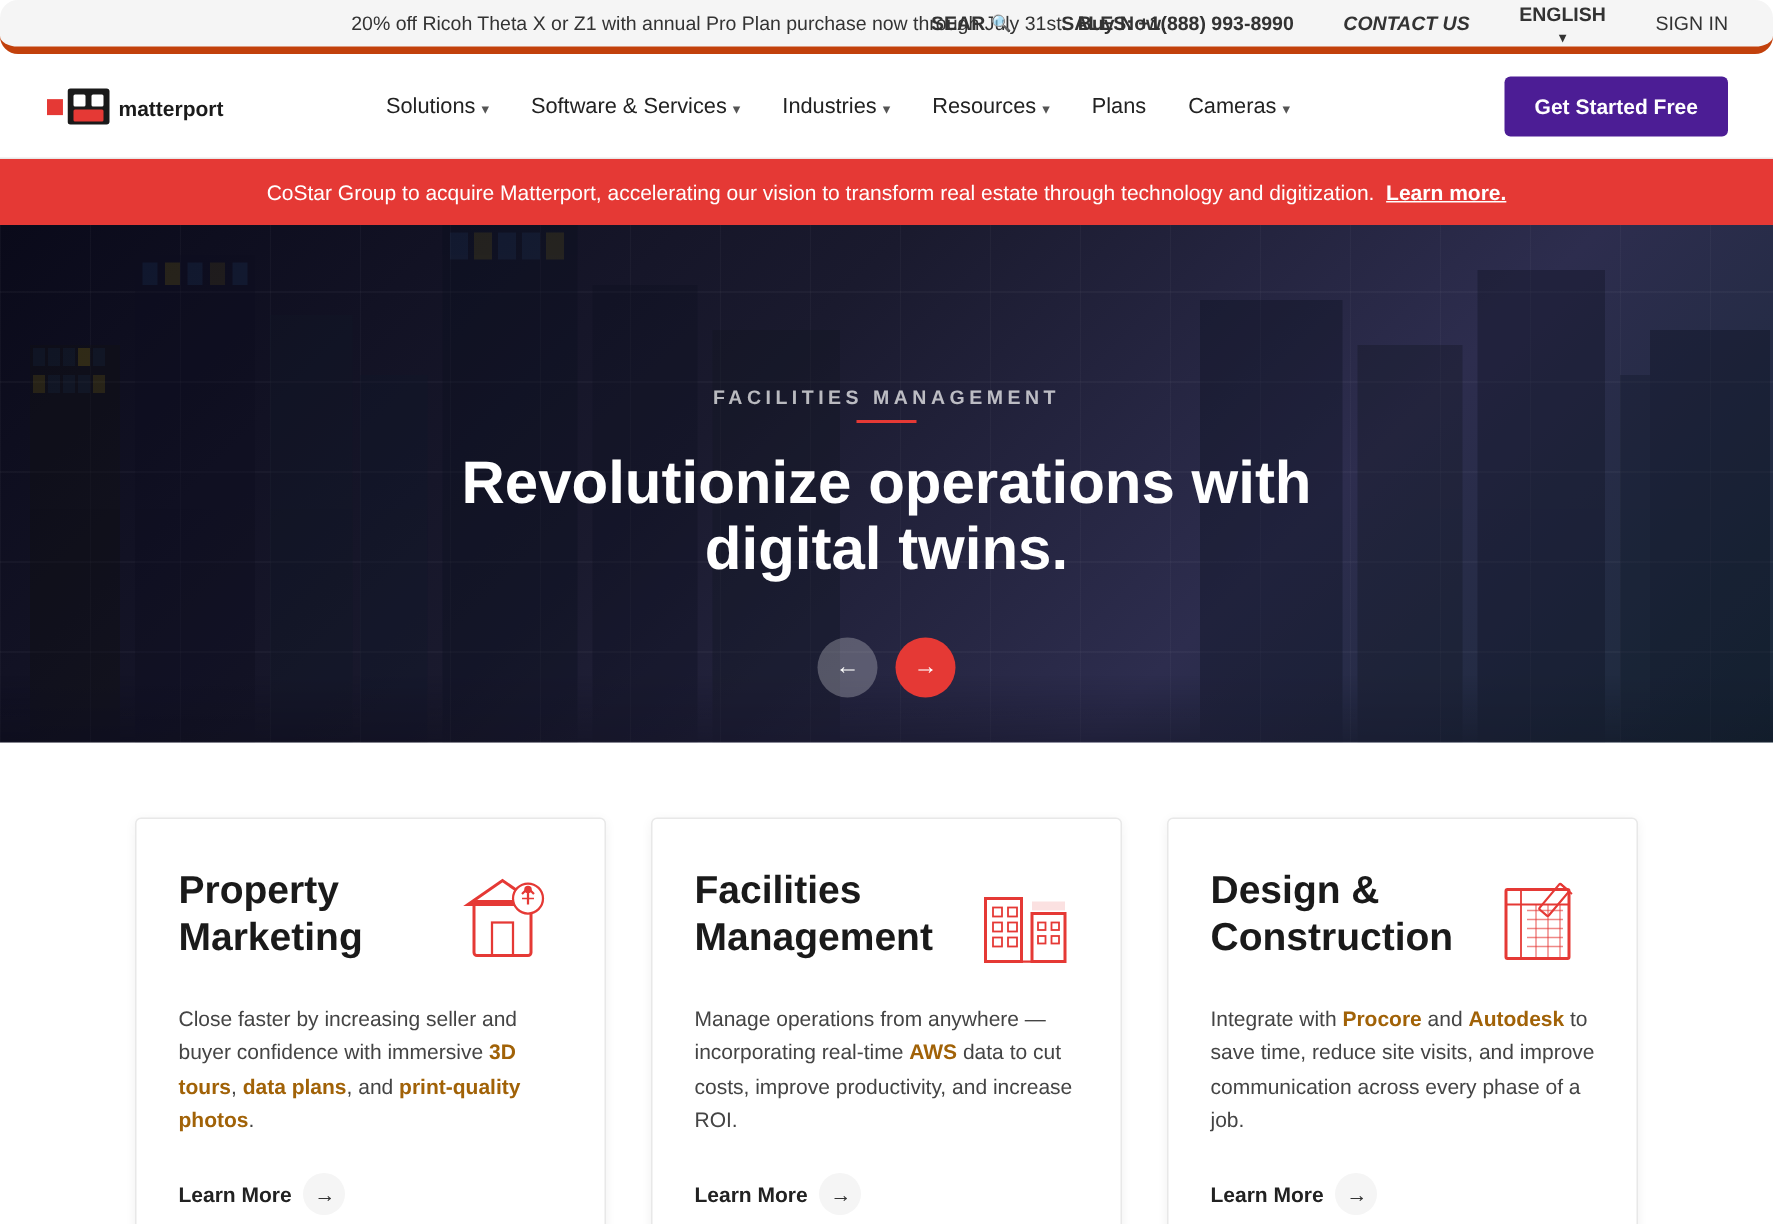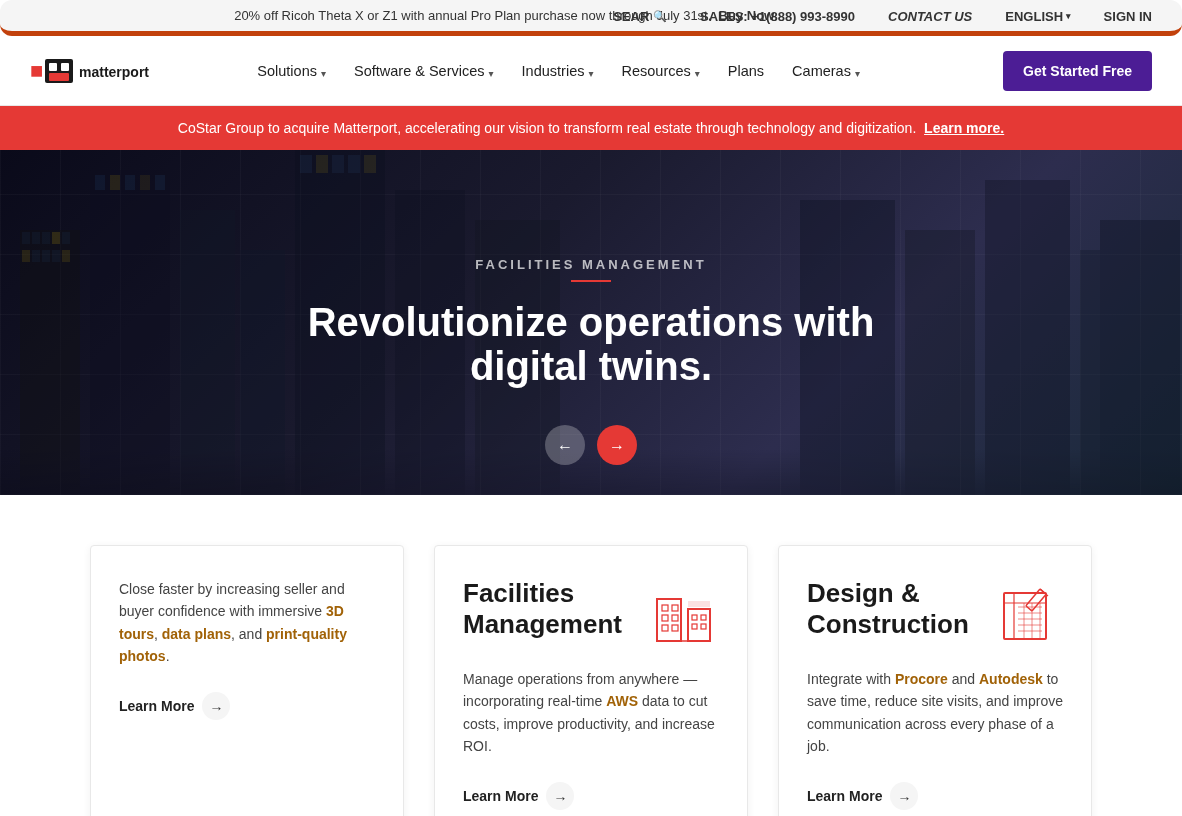--- a/index.html
+++ b/index.html
@@ -159,25 +159,25 @@
       20% off Ricoh Theta X or Z1 with annual Pro Plan purchase now through July 31st.&nbsp;
       <a href="#" style="color:#333;font-weight:700;text-decoration:none;">Buy Now</a>.
     </span>
     <div style="position:absolute;right:30px;top:50%;transform:translateY(-50%);display:flex;align-items:center;gap:33px;">
       <span style="font-size:13px;font-weight:600;color:#333;cursor:pointer;display:flex;align-items:center;gap:4px;">
         <span>SEAR</span>
         <span style="font-size:11px;">🔍</span>
       </span>
       <span style="font-size:13px;font-weight:600;color:#333;">SALES: +1(888) 993-8990</span>
       <a href="#" style="font-size:13px;font-weight:600;color:#333;text-decoration:none;font-style:italic;">CONTACT US</a>
-      <span style="font-size:13px;font-weight:600;color:#333;cursor:pointer;display:flex;align-items:center;gap:3px;">
+      <span style="font-size:13px;font-weight:600;color:#333;cursor:pointer;display:flex;align-items:center;gap:3px;flex-direction:column;">
         <span>ENGLISH</span>
         <span style="font-size:9px;">▾</span>
       </span>
-      <a href="#" style="font-size:13px;font-weight:700;color:#333;text-decoration:none;">SIGN IN</a>
+      <a href="#" style="font-size:13px;font-weight:400;color:#333;text-decoration:none;">SIGN IN</a>
     </div>
   </div>
 </div>
 
 <nav class="main-nav">
   <div class="logo-area">
     <span style="color:#e53935;font-size:22px;margin-right:2px;">■</span>
     <svg width="160" height="32" viewBox="0 0 160 32">
       <rect x="0" y="4" width="28" height="24" rx="2" fill="#1a1a1a"></rect>
       <rect x="4" y="8" width="8" height="8" rx="1" fill="#fff"></rect>
@@ -288,20 +288,35 @@
 
   <div class="carousel-controls">
     <button class="carousel-btn carousel-btn-prev">←</button>
     <button class="carousel-btn carousel-btn-next">→</button>
   </div>
 </section>
 
 <section class="cards-section">
 
   <div class="card">
+    <div class="card-header">
+      <h2 class="card-title">Property Marketing</h2>
+      <div class="card-icon-area">
+        <svg width="65" height="65" viewBox="0 0 65 65" fill="none">
+          <rect x="8" y="20" width="38" height="36" rx="2" fill="none" stroke="#e53935" stroke-width="2"></rect>
+          <polygon points="4,22 27,6 50,22" fill="none" stroke="#e53935" stroke-width="2"></polygon>
+          <rect x="20" y="34" width="14" height="22" fill="none" stroke="#e53935" stroke-width="1.5"></rect>
+          <circle cx="44" cy="18" r="10" fill="#fff" stroke="#e53935" stroke-width="1.5"></circle>
+          <path d="M40 15 L44 11 L48 15" fill="none" stroke="#e53935" stroke-width="1.5"></path>
+          <line x1="44" y1="11" x2="44" y2="22" stroke="#e53935" stroke-width="1.5"></line>
+          <circle cx="44" cy="12" r="2.5" fill="#e53935"></circle>
+          <line x1="40" y1="18" x2="48" y2="18" stroke="#e53935" stroke-width="1"></line>
+        </svg>
+      </div>
+    </div>
     <p class="card-desc">
       Close faster by increasing seller and buyer confidence with immersive <b>3D tours</b>, <b>data plans</b>, and <b>print-quality photos</b>.
     </p>
     <a href="#" class="learn-more">
       <span>Learn More</span>
       <span class="learn-more-arrow">→</span>
     </a>
   </div>
 
   <div class="card">

